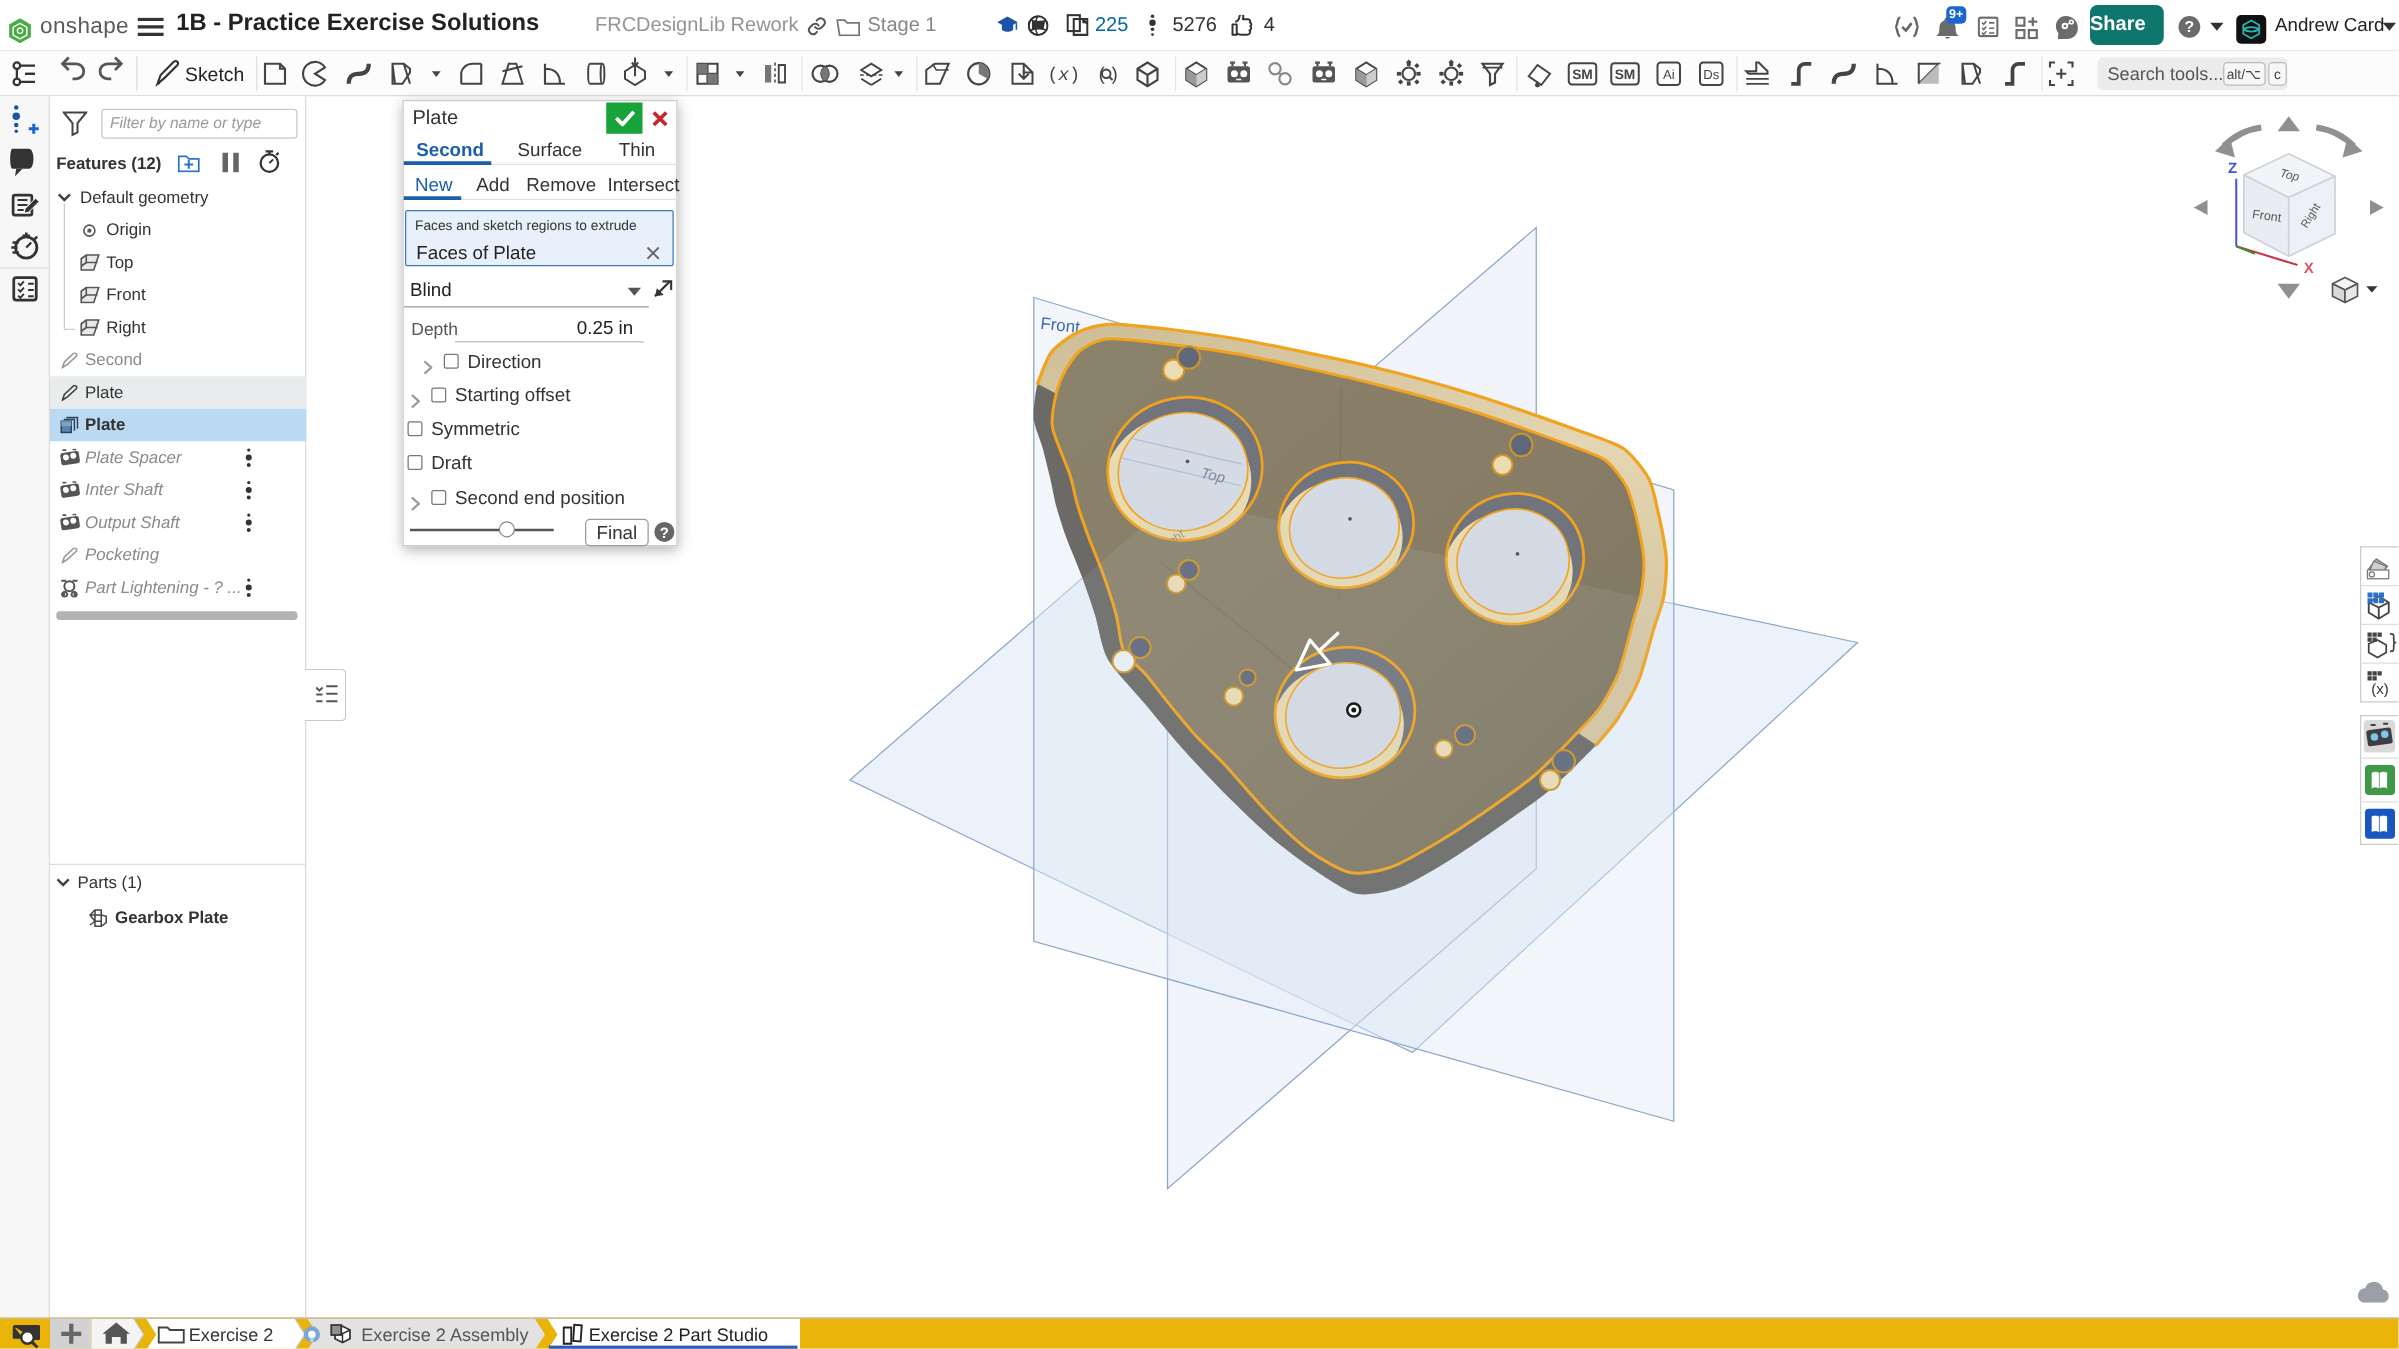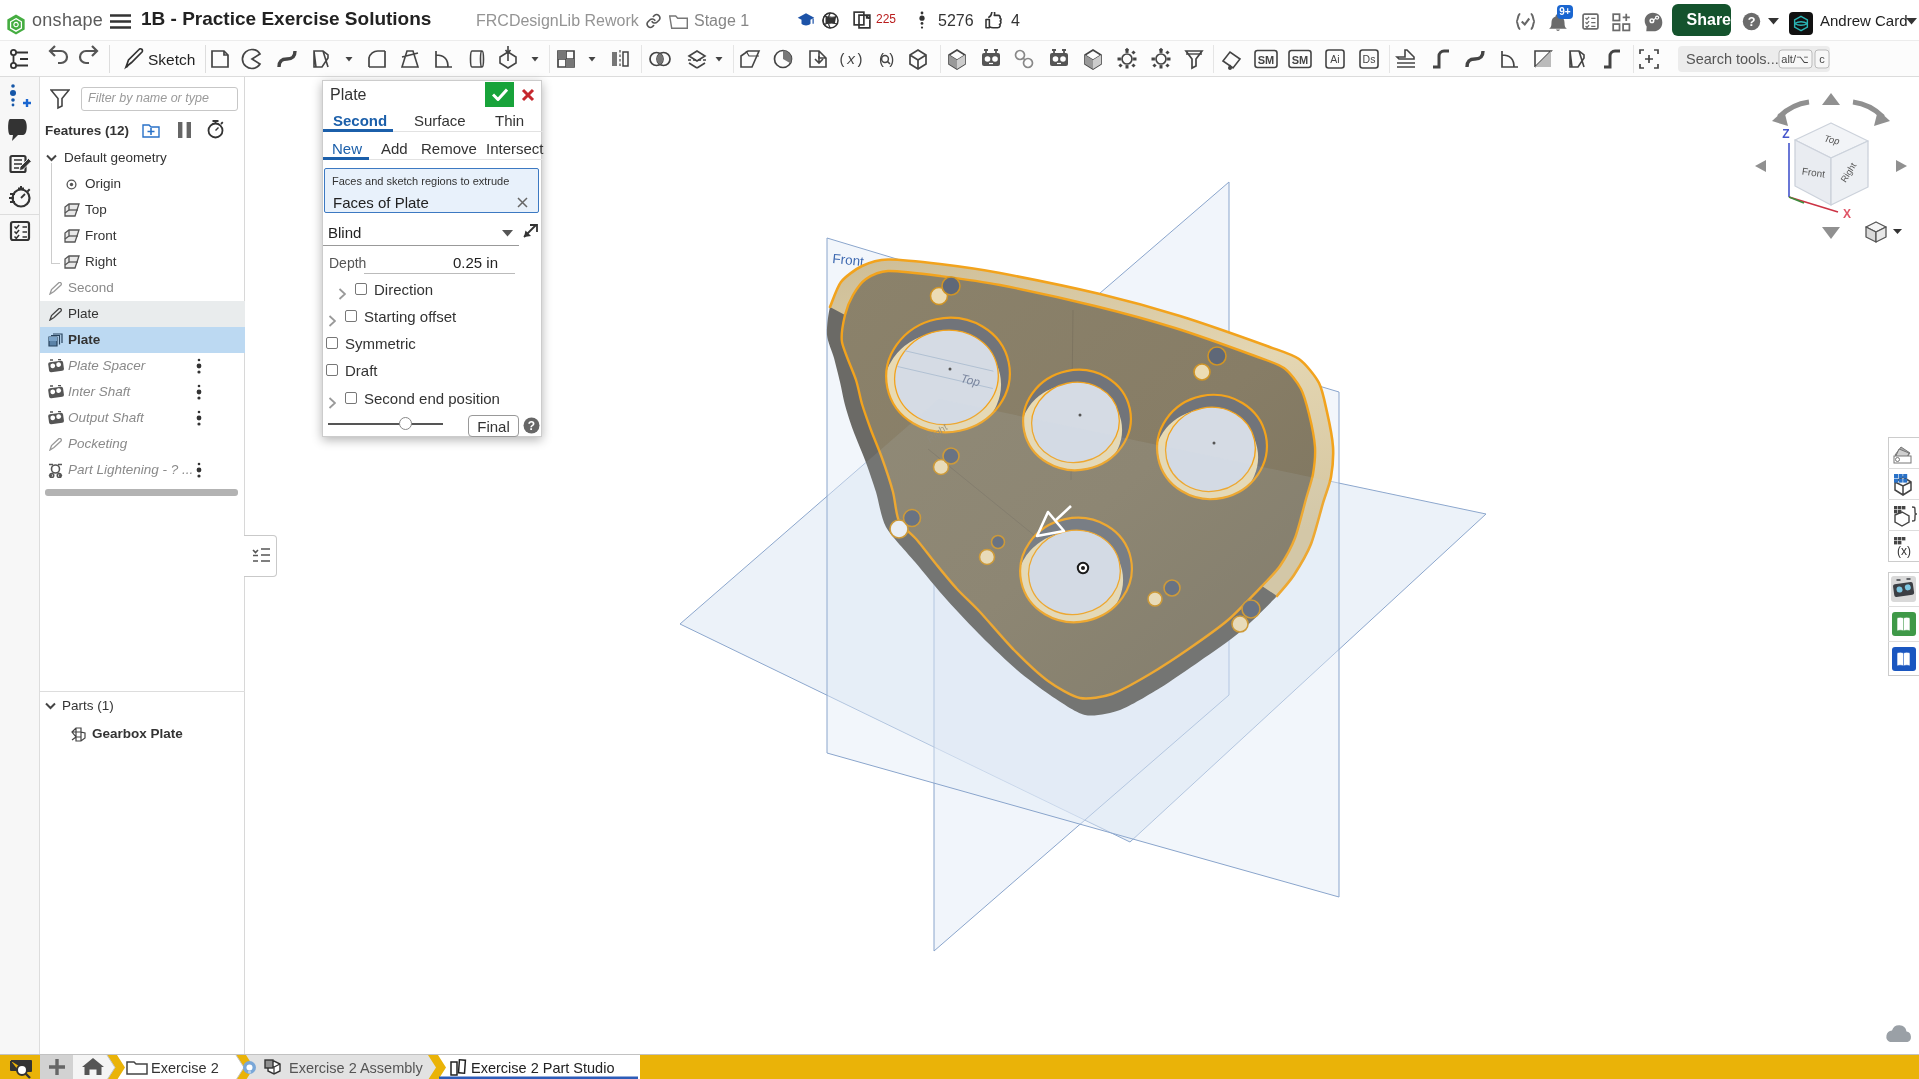--- a/index.html
+++ b/index.html
@@ -214,21 +214,21 @@
   <svg class="abs" style="left:822px;top:12px" width="17" height="17" viewBox="0 0 24 24">
         <circle cx="12" cy="12" r="10.6" fill="none" stroke="#333" stroke-width="2.2"></circle>
         <path d="M12 1.4 a10.6 10.6 0 0 0 0 21.2 M4 5 c2 3 14 3 17 1 M3 17.5 c4-2.5 14-2.5 18-.5 M12 1.4 c-4 4-4 17 0 21.2" fill="none" stroke="#333" stroke-width="1.7"></path>
         <path d="M5 6 c4 2.5 10 2.5 15 .5 L18 17 c-4-2-9-2-13 .5 Z" fill="#333"></path>
       </svg>
   <svg class="abs" style="left:853px;top:11px" width="18" height="18" viewBox="0 0 24 24">
         <rect x="1.5" y="1.5" width="13" height="17" fill="none" stroke="#333" stroke-width="2.2"></rect>
         <path d="M8 5.5 h14.5 v17 h-14.5 z M17 5.5 l5.5 5 v-5 z" fill="none" stroke="#333" stroke-width="2.2"></path>
         <path d="M17.2 5.8 l4.8 4.4 h-4.8 z" fill="#333"></path>
       </svg>
-  <div class="abs" style="left:876px;top:12px;font-size:12px;color:#b91c1c">225</div>
+  <div class="abs" style="left:876px;top:12px;font-size:16px;color:#0369a1">225</div>
   <svg class="abs" style="left:917px;top:11px" width="10" height="20" viewBox="0 0 10 20">
         <circle cx="5" cy="2" r="1.4" fill="#333"></circle>
         <circle cx="5" cy="7.2" r="2.6" fill="#333"></circle>
         <circle cx="5" cy="12.4" r="1.4" fill="#333"></circle>
         <circle cx="5" cy="16.6" r="1.1" fill="#333"></circle>
       </svg>
   <div class="abs" style="left:938px;top:12px;font-size:16px;color:#333">5276</div>
   <svg class="abs" style="left:984px;top:12px" width="19" height="18" viewBox="0 0 24 24">
         <path d="M2 10 h4.5 v11 H2 z M6.5 19.5 c1.5 1 2.5 1.5 5 1.5 h6 c3.5 0 4-4 2.5-4.5 2-0.5 2.5-3.5 1-4.5 1.5-1 1.5-3.5-.5-4 1-1.5 0-3.5-2-3.5 h-5.5 c.8-2.5 1-5.5-1.5-5.5 -1.5 0-1.8 1-2 2.5 -.3 2.5-2 5-4.5 6" fill="none" stroke="#333" stroke-width="2.1" stroke-linejoin="round"></path>
       </svg>
@@ -254,21 +254,21 @@
         <path d="M18 1 v9 M13.5 5.5 h9" stroke="#6b6b6b" stroke-width="2.2"></path>
       </svg>
   <svg class="abs" style="left:1643px;top:12px" width="21" height="20" viewBox="0 0 26 25">
         <path d="M12 1 C6 1 2 6 2 11 c0 3 1 5 2.5 7 L4 24 h9 c6 0 11-4 11-11 S19 1 12 1 z" fill="#6b6b6b"></path>
         <circle cx="11" cy="11" r="3.2" fill="#fff"></circle>
         <circle cx="17.5" cy="7" r="2.6" fill="#fff"></circle>
         <path d="M11 11 l6.5-4" stroke="#fff" stroke-width="1.4"></path>
         <circle cx="11" cy="11" r="1.3" fill="#6b6b6b"></circle>
         <circle cx="17.5" cy="7" r="1.1" fill="#6b6b6b"></circle>
       </svg>
-  <div class="abs" style="left:1672px;top:4px;width:59px;height:32px;background:#14532d;border-radius:6px;color:#fff;font-size:16px;font-weight:bold;text-align:right;line-height:32px">Share</div>
+  <div class="abs" style="left:1672px;top:4px;width:59px;height:32px;background:#0f766e;border-radius:6px;color:#fff;font-size:16px;font-weight:bold;text-align:left;line-height:32px">Share</div>
   <svg class="abs" style="left:1742px;top:12px" width="19" height="19" viewBox="0 0 24 24">
         <circle cx="12" cy="12" r="11" fill="#6b6b6b"></circle>
         <text x="12" y="17.5" font-size="16" font-weight="bold" fill="#fff" text-anchor="middle" font-family="Liberation Sans">?</text>
       </svg>
   <svg class="abs" style="left:1768px;top:18px" width="11" height="7" viewBox="0 0 11 7">
         <path d="M0 0 h11 l-5.5 6.5 z" fill="#333"></path>
       </svg>
   <div class="abs" style="left:1789px;top:12px;width:24px;height:23px;background:#111;border-radius:4px"></div>
   <svg class="abs" style="left:1792px;top:15px" width="18" height="17" viewBox="0 0 24 24">
         <path d="M12 2 L21 7 v5 c0 0-4-2.5-9-2.5 S3 12 3 12 V7 z M12 22 L3 17 v-5 c0 0 4 2.5 9 2.5 s9-2.5 9-2.5 v5 z" fill="none" stroke="#2ab5b5" stroke-width="2"></path>
@@ -745,21 +745,21 @@
         <path d="M0 0 h11 l-5.5 6.5 z" fill="#555"></path>
       </svg>
   <div class="abs" style="left:0px;top:164px;width:196px;height:1px;background:#999"></div>
   <svg class="abs" style="left:197px;top:142px" width="18" height="19" viewBox="0 0 18 19">
         <path d="M16 2 L4 14" stroke="#333" stroke-width="1.8"></path>
         <path d="M4 14 l1.5 -6.5 L11 13 z" fill="#333"></path>
         <path d="M10 2 h7 v7" fill="none" stroke="#333" stroke-width="1.8"></path>
       </svg>
 
   <div class="abs" style="left:6px;top:174px;font-size:14px;color:#555">Depth</div>
-  <div class="abs" style="left:130px;top:173px;width:62px;font-size:15px;color:#222;text-align:left">0.25 in</div>
+  <div class="abs" style="left:130px;top:173px;width:62px;font-size:15px;color:#222;text-align:center">0.25 in</div>
   <div class="abs" style="left:41px;top:192px;width:151px;height:1px;background:#bbb"></div>
 
   <div class="abs" style="left:13px;top:200px;width:214px;height:27px">
     <svg class="abs" style="left:2px;top:7px" width="8" height="12" viewBox="0 0 8 12">
           <path d="M1.5 1 L7 6 L1.5 11" fill="none" stroke="#999" stroke-width="1.8"></path>
         </svg>
     <span class="abs" style="left:19px;top:2px;width:12px;height:12px;border:1.5px solid #777;border-radius:2px"></span>
     <span class="abs" style="left:38px;top:0px;font-size:15px;color:#333">Direction</span>
   </div>
   <div class="abs" style="left:3px;top:227px;width:214px;height:27px">

